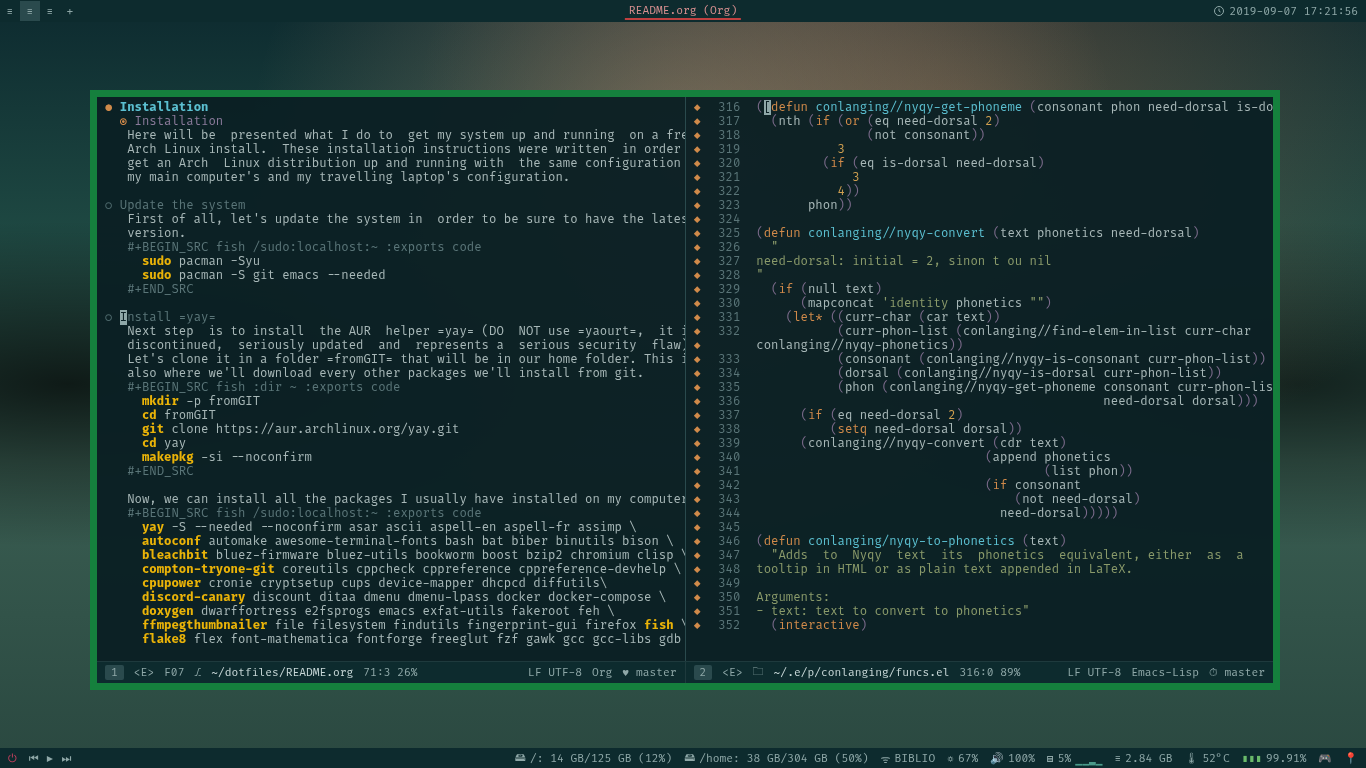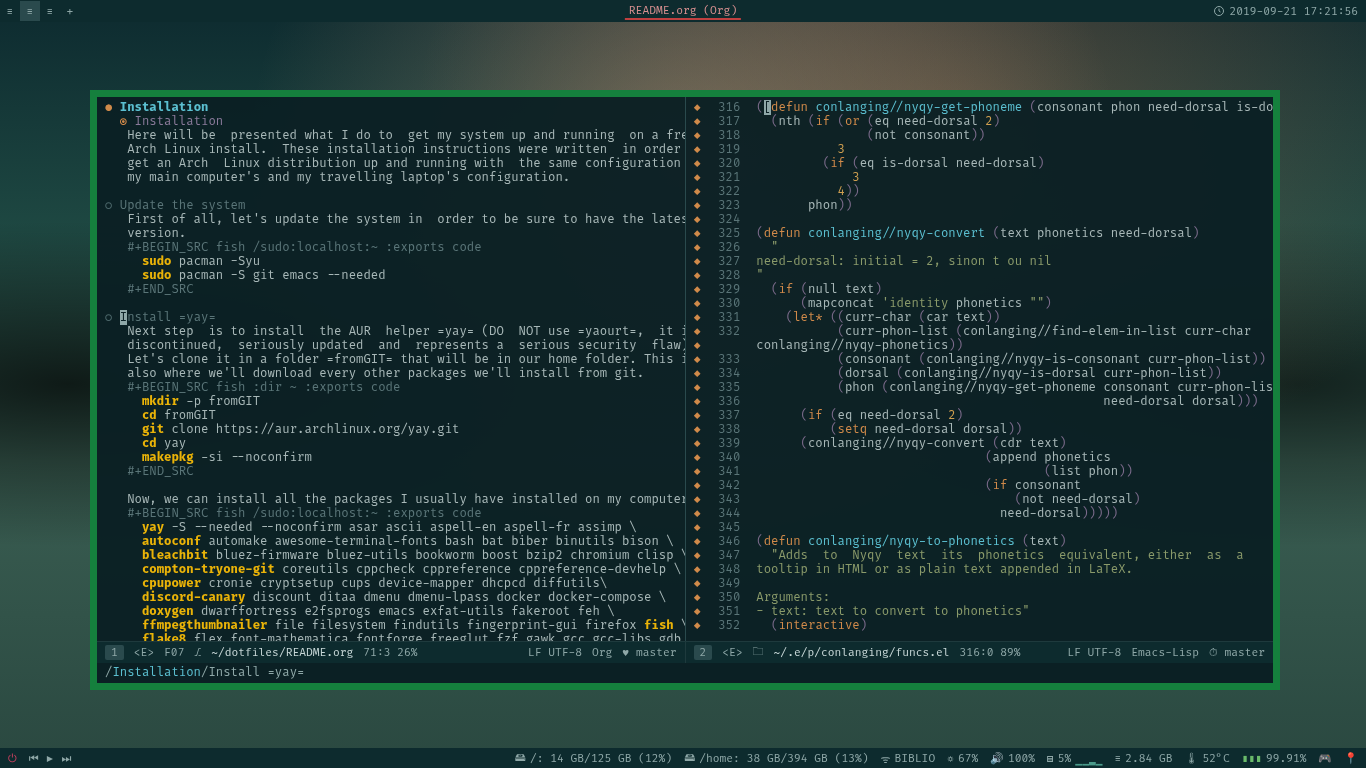--- a/index.html
+++ b/index.html
@@ -118,21 +118,21 @@
     <span class="topbar-btn active">≡</span>
     <span class="topbar-btn">≡</span>
     <span class="topbar-btn">+</span>
   </div>
   <div class="topbar-title">README.org (Org)</div>
   <div class="topbar-right">
     <svg width="12" height="12" viewBox="0 0 24 24" fill="none" stroke="#8fa8a8" stroke-width="2">
         <circle cx="12" cy="12" r="9"></circle>
         <path d="M12 7v5l3 2"></path>
       </svg>
-    <span>2019-09-21 17:21:56</span>
+    <span>2019-09-07 17:21:56</span>
   </div>
 </div>
 
 <div class="editor-window">
   <div class="panes">
 
     <div class="pane pane-left" id="pane-left"><div><span class="bullet">●</span> <span class="heading">Installation</span></div><div>  <span class="bullet">◉</span> <span class="heading-sub">Installation</span></div><div>   Here will be  presented what I do to  get my system up and running  on a fresh</div><div>   Arch Linux install.  These installation instructions were written  in order to</div><div>   get an Arch  Linux distribution up and running with  the same configuration as</div><div>   my main computer's and my travelling laptop's configuration.</div><div> </div><div><span class="bullet-g">○</span> <span class="dim">Update the system</span></div><div>   First of all, let's update the system in  order to be sure to have the latest</div><div>   version.</div><div>   <span class="dim">#+BEGIN_SRC fish /sudo:localhost:~ :exports code</span></div><div>     <span class="kw">sudo</span> pacman -Syu</div><div>     <span class="kw">sudo</span> pacman -S git emacs --needed</div><div>   <span class="dim">#+END_SRC</span></div><div> </div><div><span class="bullet-g">○</span> <span class="cursor-box">I</span><span class="dim">nstall =yay=</span></div><div>   Next step  is to install  the AUR  helper =yay= (DO  NOT use =yaourt=,  it is</div><div>   discontinued,  seriously updated  and  represents a  serious security  flaw).</div><div>   Let's clone it in a folder =fromGIT= that will be in our home folder. This is</div><div>   also where we'll download every other packages we'll install from git.</div><div>   <span class="dim">#+BEGIN_SRC fish :dir ~ :exports code</span></div><div>     <span class="kw">mkdir</span> -p fromGIT</div><div>     <span class="kw">cd</span> fromGIT</div><div>     <span class="kw">git</span> clone https://aur.archlinux.org/yay.git</div><div>     <span class="kw">cd</span> yay</div><div>     <span class="kw">makepkg</span> -si --noconfirm</div><div>   <span class="dim">#+END_SRC</span></div><div> </div><div>   Now, we can install all the packages I usually have installed on my computer.</div><div>   <span class="dim">#+BEGIN_SRC fish /sudo:localhost:~ :exports code</span></div><div>     <span class="kw">yay</span> -S --needed --noconfirm asar ascii aspell-en aspell-fr assimp \</div><div>     <span class="kw">autoconf</span> automake awesome-terminal-fonts bash bat biber binutils bison \</div><div>     <span class="kw">bleachbit</span> bluez-firmware bluez-utils bookworm boost bzip2 chromium clisp \</div><div>     <span class="kw">compton-tryone-git</span> coreutils cppcheck cppreference cppreference-devhelp \</div><div>     <span class="kw">cpupower</span> cronie cryptsetup cups device-mapper dhcpcd diffutils\</div><div>     <span class="kw">discord-canary</span> discount ditaa dmenu dmenu-lpass docker docker-compose \</div><div>     <span class="kw">doxygen</span> dwarffortress e2fsprogs emacs exfat-utils fakeroot feh \</div><div>     <span class="kw">ffmpegthumbnailer</span> file filesystem findutils fingerprint-gui firefox <span class="kw">fish</span> \</div><div>     <span class="kw">flake8</span> flex font-mathematica fontforge freeglut fzf gawk gcc gcc-libs gdb \</div></div>
 
     <div class="pane" id="pane-right"><div><span class="diamond">◆</span> <span class="linenum">316</span><span class="paren">(</span><span class="cursor-box">[</span><span class="kw-el">defun</span> <span class="fn-name">conlanging//nyqy-get-phoneme</span> <span class="paren">(</span>consonant phon need-dorsal is-dorsal</div><div><span class="diamond">◆</span> <span class="linenum">317</span>  <span class="paren">(</span>nth <span class="paren">(</span><span class="kw-el">if</span> <span class="paren">(</span><span class="kw-el">or</span> <span class="paren">(</span>eq need-dorsal <span class="num">2</span><span class="paren">)</span></div><div><span class="diamond">◆</span> <span class="linenum">318</span>               <span class="paren">(</span>not consonant<span class="paren">))</span></div><div><span class="diamond">◆</span> <span class="linenum">319</span>           <span class="num">3</span></div><div><span class="diamond">◆</span> <span class="linenum">320</span>         <span class="paren">(</span><span class="kw-el">if</span> <span class="paren">(</span>eq is-dorsal need-dorsal<span class="paren">)</span></div><div><span class="diamond">◆</span> <span class="linenum">321</span>             <span class="num">3</span></div><div><span class="diamond">◆</span> <span class="linenum">322</span>           <span class="num">4</span><span class="paren">))</span></div><div><span class="diamond">◆</span> <span class="linenum">323</span>       phon<span class="paren">))</span></div><div><span class="diamond">◆</span> <span class="linenum">324</span></div><div><span class="diamond">◆</span> <span class="linenum">325</span><span class="paren">(</span><span class="kw-el">defun</span> <span class="fn-name">conlanging//nyqy-convert</span> <span class="paren">(</span>text phonetics need-dorsal<span class="paren">)</span></div><div><span class="diamond">◆</span> <span class="linenum">326</span>  <span class="str">"</span></div><div><span class="diamond">◆</span> <span class="linenum">327</span><span class="str">need-dorsal: initial = 2, sinon t ou nil</span></div><div><span class="diamond">◆</span> <span class="linenum">328</span><span class="str">"</span></div><div><span class="diamond">◆</span> <span class="linenum">329</span>  <span class="paren">(</span><span class="kw-el">if</span> <span class="paren">(</span>null text<span class="paren">)</span></div><div><span class="diamond">◆</span> <span class="linenum">330</span>      <span class="paren">(</span>mapconcat <span class="str">'identity</span> phonetics <span class="str">""</span><span class="paren">)</span></div><div><span class="diamond">◆</span> <span class="linenum">331</span>    <span class="paren">(</span><span class="kw-el">let*</span> <span class="paren">((</span>curr-char <span class="paren">(</span>car text<span class="paren">))</span></div><div><span class="diamond">◆</span> <span class="linenum">332</span>           <span class="paren">(</span>curr-phon-list <span class="paren">(</span>conlanging//find-elem-in-list curr-char</div><div><span class="diamond">◆</span> <span class="linenum">   </span>conlanging//nyqy-phonetics<span class="paren">))</span></div><div><span class="diamond">◆</span> <span class="linenum">333</span>           <span class="paren">(</span>consonant <span class="paren">(</span>conlanging//nyqy-is-consonant curr-phon-list<span class="paren">))</span></div><div><span class="diamond">◆</span> <span class="linenum">334</span>           <span class="paren">(</span>dorsal <span class="paren">(</span>conlanging//nyqy-is-dorsal curr-phon-list<span class="paren">))</span></div><div><span class="diamond">◆</span> <span class="linenum">335</span>           <span class="paren">(</span>phon <span class="paren">(</span>conlanging//nyqy-get-phoneme consonant curr-phon-list</div><div><span class="diamond">◆</span> <span class="linenum">336</span>                                               need-dorsal dorsal<span class="paren">)))</span></div><div><span class="diamond">◆</span> <span class="linenum">337</span>      <span class="paren">(</span><span class="kw-el">if</span> <span class="paren">(</span>eq need-dorsal <span class="num">2</span><span class="paren">)</span></div><div><span class="diamond">◆</span> <span class="linenum">338</span>          <span class="paren">(</span><span class="kw-el">setq</span> need-dorsal dorsal<span class="paren">))</span></div><div><span class="diamond">◆</span> <span class="linenum">339</span>      <span class="paren">(</span>conlanging//nyqy-convert <span class="paren">(</span>cdr text<span class="paren">)</span></div><div><span class="diamond">◆</span> <span class="linenum">340</span>                               <span class="paren">(</span>append phonetics</div><div><span class="diamond">◆</span> <span class="linenum">341</span>                                       <span class="paren">(</span>list phon<span class="paren">))</span></div><div><span class="diamond">◆</span> <span class="linenum">342</span>                               <span class="paren">(</span><span class="kw-el">if</span> consonant</div><div><span class="diamond">◆</span> <span class="linenum">343</span>                                   <span class="paren">(</span>not need-dorsal<span class="paren">)</span></div><div><span class="diamond">◆</span> <span class="linenum">344</span>                                 need-dorsal<span class="paren">)))))</span></div><div><span class="diamond">◆</span> <span class="linenum">345</span></div><div><span class="diamond">◆</span> <span class="linenum">346</span><span class="paren">(</span><span class="kw-el">defun</span> <span class="fn-name">conlanging/nyqy-to-phonetics</span> <span class="paren">(</span>text<span class="paren">)</span></div><div><span class="diamond">◆</span> <span class="linenum">347</span>  <span class="str">"Adds  to  Nyqy  text  its  phonetics  equivalent, either  as  a</span></div><div><span class="diamond">◆</span> <span class="linenum">348</span><span class="str">tooltip in HTML or as plain text appended in LaTeX.</span></div><div><span class="diamond">◆</span> <span class="linenum">349</span><span class="str"></span></div><div><span class="diamond">◆</span> <span class="linenum">350</span><span class="str">Arguments:</span></div><div><span class="diamond">◆</span> <span class="linenum">351</span><span class="str">- text: text to convert to phonetics"</span></div><div><span class="diamond">◆</span> <span class="linenum">352</span>  <span class="paren">(</span><span class="kw-el">interactive</span><span class="paren">)</span></div></div>
   </div>
@@ -156,38 +156,37 @@
       <span>🗀</span>
       <span class="ml-path">~/.e/p/conlanging/funcs.el</span>
       <span>316:0 89%</span>
       <span style="flex:1"></span>
       <span>LF UTF-8</span>
       <span>Emacs-Lisp</span>
       <span class="ml-branch">⏱ <span>master</span></span>
     </div>
   </div>
 
-  <div class="minibuffer">/<span class="mb-seg">Installation</span><span>/Install =yay=</span></div>
 </div>
 
 <div class="bottombar">
   <span style="color:#d04060">⏻</span>
   <span class="music-ctrl">
     <span>⏮</span>
     <span>▶</span>
     <span>⏭</span>
   </span>
   <span class="spacer"></span>
   <span class="bb-item">
       <span>🖴</span>
       <span>/: 14 GB/125 GB (12%)</span>
     </span>
   <span class="bb-item">
       <span>🖴</span>
-      <span>/home: 38 GB/394 GB (13%)</span>
+      <span>/home: 38 GB/304 GB (50%)</span>
     </span>
   <span class="bb-item">
       <span>ᯤ</span>
       <span>BIBLIO</span>
     </span>
   <span class="bb-item">
       <span>☼</span>
       <span>67%</span>
     </span>
   <span class="bb-item">

